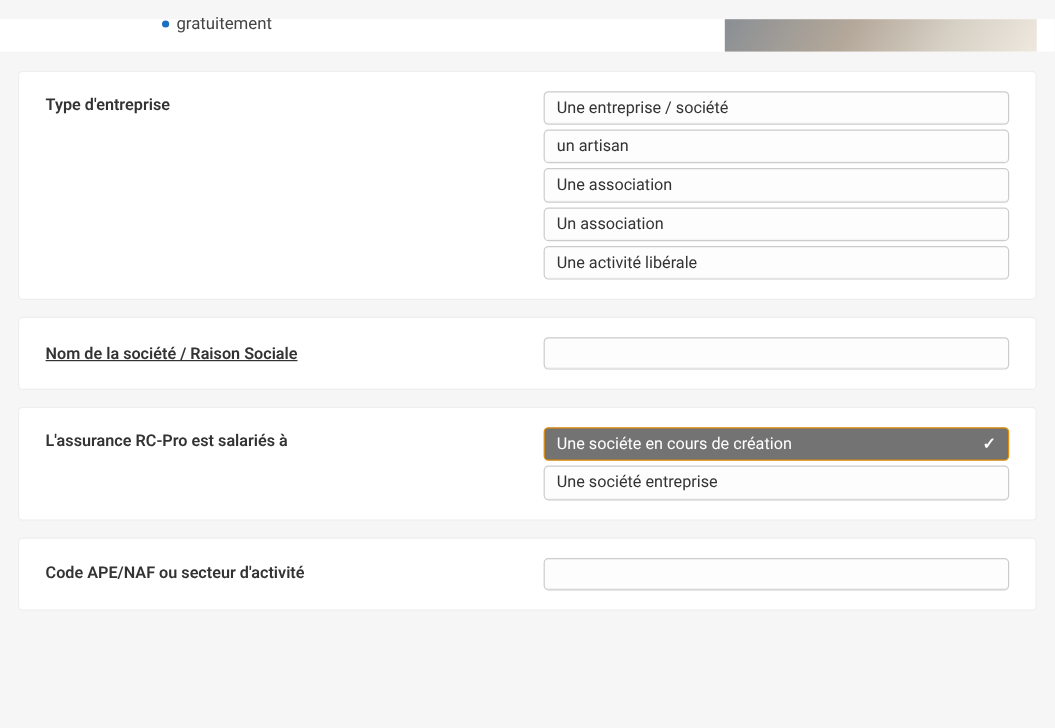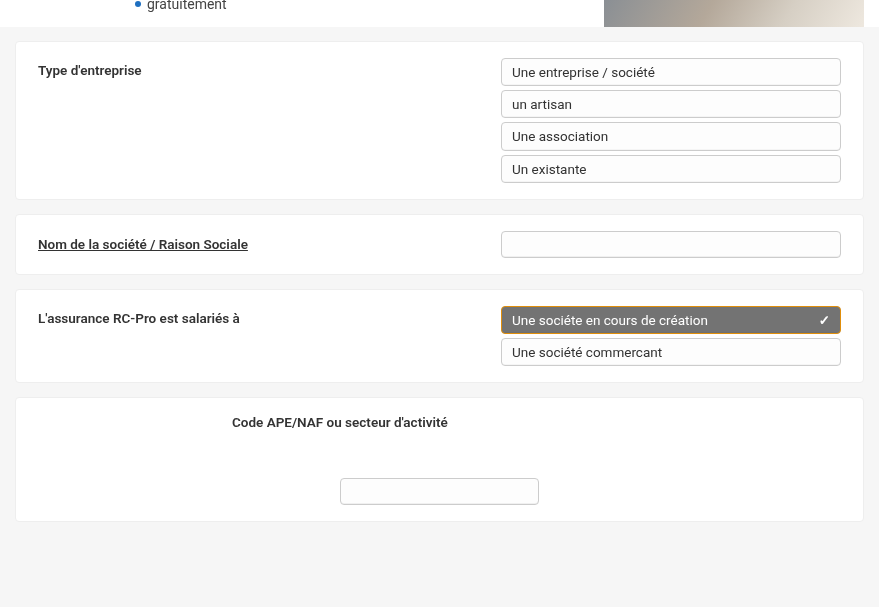--- a/index.html
+++ b/index.html
@@ -10,21 +10,21 @@
     height: 607px;
     overflow: hidden;
     color: #333;
     font-size: 14px;
   }
   .outer { padding: 0 15px; }
   .hero {
     height: 27px;
     background: #fff;
     position: relative;
-    margin: 0 -15px;
+    margin: 16px -15px;
   }
   .hero-img {
     position: absolute;
     right: 15px;
     top: 0;
     width: 260px;
     height: 27px;
     background: linear-gradient(120deg, #8a8f94 0%, #b4a89a 40%, #d6cfc4 70%, #eee8df 100%);
   }
   .hero-text {
@@ -44,21 +44,20 @@
   }
 
   .card {
     background: #fff;
     border-radius: 4px;
     padding: 16px 22px;
     margin-top: 14px;
     border: 1px solid #eee;
     display: flex;
     align-items: flex-start;
-    gap: 48px;
   }
   .card-label {
     width: 415px;
     font-weight: 600;
     color: #333;
     padding-top: 4px;
     font-size: 13.5px;
     flex-shrink: 0;
   }
   .card-controls {
@@ -149,40 +148,41 @@
       <span>gratuitement</span>
     </div>
   </div>
 
   <div class="card">
     <div class="card-label">Type d'entreprise</div>
     <div class="card-controls">
       <div class="opt">Une entreprise / société</div>
       <div class="opt">un artisan</div>
       <div class="opt">Une association</div>
-      <div class="opt">Un existante</div>
+      <div class="opt">Un association</div>
+      <div class="opt">Une activité libérale</div>
     </div>
   </div>
 
   <div class="card" style="align-items:center;">
     <div class="card-label" style="padding-top:0;text-decoration:underline;">Nom de la société / Raison Sociale</div>
     <div class="card-controls">
       <input class="text-input" type="text" value="" style="">
     </div>
   </div>
 
   <div class="card">
     <div class="card-label">L'assurance RC-Pro est salariés à</div>
     <div class="card-controls">
       <div class="opt selected">Une sociéte en cours de création</div>
-      <div class="opt">Une société commercant</div>
+      <div class="opt">Une société entreprise</div>
     </div>
   </div>
 
-  <div class="card" style="align-items:center;flex-direction:column;">
+  <div class="card" style="align-items:center;">
     <div class="card-label" style="padding-top:0;">Code APE/NAF ou secteur d'activité</div>
     <div class="card-controls">
       <input class="text-input" type="text" value="" style="">
     </div>
   </div>
 
 
 </div>
 
 </body></html>

